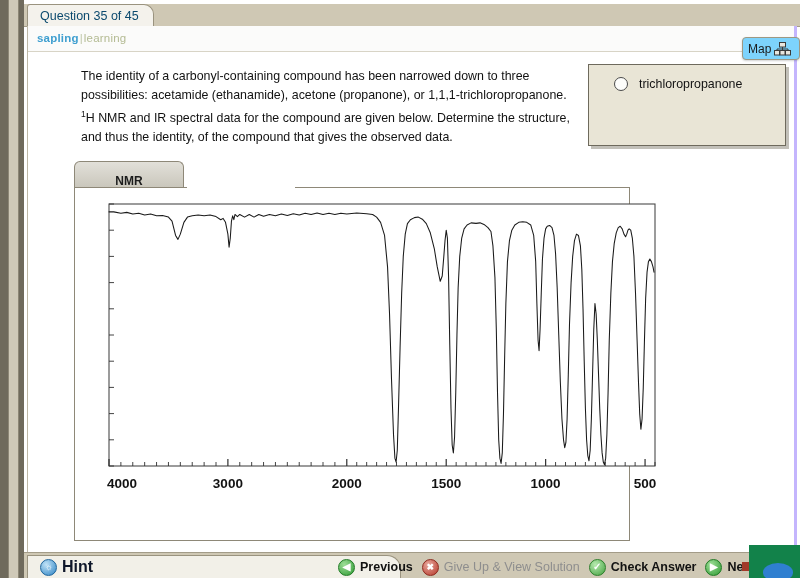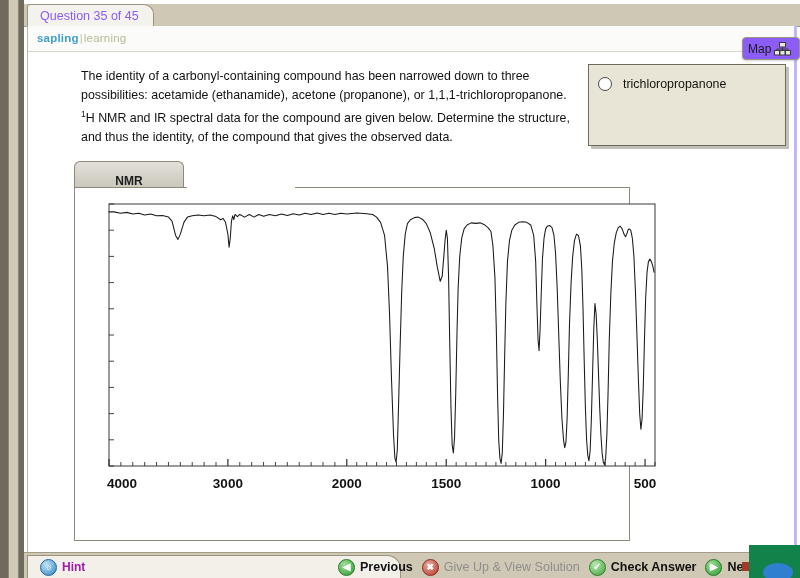--- a/index.html
+++ b/index.html
@@ -15,48 +15,48 @@
   .leftstripe-in{position:absolute;left:8px;top:0;width:9px;height:578px;background:#cfc9b8;
      border-left:1px solid #8d8776;border-right:1px solid #8d8776;}
   .topbar{position:absolute;left:24px;top:0;width:776px;height:26px;background:#cfc8b4;
      border-bottom:1px solid #a39c88;}
   .topbar-strip{position:absolute;left:24px;top:0;width:776px;height:4px;background:#ffffff;}
 
   
   .qtab{position:absolute;left:27px;top:4px;height:22px;padding:0 14px 0 12px;
      background:#f4f2ec;border:1px solid #9a937f;border-bottom:none;
      border-radius:3px 10px 0 0;display:flex;align-items:center;
-     font-size:12.5px;color:#8b5cf6;box-sizing:border-box;}
+     font-size:12.5px;color:#0c4a6e;box-sizing:border-box;}
   .qtab:after{content:"";position:absolute;right:-10px;top:0;width:0;height:0;}
 
   
   .page{position:absolute;left:27px;top:26px;width:770px;height:526px;background:#ffffff;
      border-left:1px solid #bdb7a6;border-right:3px solid #c4b5fd;box-sizing:border-box;}
   .pagehead{position:absolute;left:0;top:0;width:100%;height:25px;background:#fbfbfa;
      border-bottom:1px solid #d8d4c6;}
   .logo{position:absolute;left:9px;top:6px;font-size:11.5px;letter-spacing:0.2px;}
   .logo .sap{color:#3f9fd0;font-weight:600;}
   .logo .bar{color:#bfc7a8;padding:0 1px;}
   .logo .lea{color:#b4bb93;}
 
   
   .mapbtn{position:absolute;left:714px;top:11px;width:58px;height:23px;
-     background:#8b5cf6;border:1px solid #9e9882;border-radius:4px;
+     background:#7dd3fc;border:1px solid #9e9882;border-radius:4px;
      display:flex;align-items:center;gap:3px;padding:0 5px;box-sizing:border-box;
      box-shadow:0 1px 2px rgba(0,0,0,.18);}
   .mapbtn span{font-size:12px;color:#1b1b1b;}
 
   
   .qtext{position:absolute;left:53px;top:41px;width:495px;font-size:12.4px;line-height:19px;
      color:#121212;}
   .qtext sup{font-size:8.5px;vertical-align:super;}
 
   .answers{position:absolute;left:560px;top:38px;width:198px;height:82px;
      background:#e9e5d6;border:1px solid #6e6a5d;box-sizing:border-box;
-     box-shadow:3px 3px 0 rgba(120,115,100,.45);padding:7px 0 0 9px;}
+     box-shadow:3px 3px 0 rgba(120,115,100,.45);padding:7px 0 0 25px;}
   .arow{display:flex;align-items:center;height:24px;}
   .radio{width:14px;height:14px;border-radius:50%;background:#fdfdfb;
      border:1.6px solid #4b4b4b;box-sizing:border-box;flex:0 0 auto;}
   .alabel{font-size:12.4px;color:#131313;margin-left:11px;}
 
   
   .tabstrip{position:absolute;left:46px;top:135px;width:600px;height:27px;}
   .tab{position:absolute;top:0;height:27px;width:110px;box-sizing:border-box;
      display:flex;align-items:flex-end;justify-content:center;
      font-size:12px;font-weight:bold;color:#1c1c1c;
@@ -70,21 +70,21 @@
 
   .chartwrap{position:absolute;left:18px;top:10px;width:566px;height:305px;}
 
   
   .bottombar{position:absolute;left:24px;top:552px;width:776px;height:26px;
      background:#cfc8b4;border-top:1px solid #a39c88;}
   .hinttab{position:absolute;left:27px;top:555px;width:374px;height:23px;
      background:#f2f0e8;border:1px solid #9a937f;border-bottom:none;
      border-radius:0 14px 0 0;box-sizing:border-box;display:flex;align-items:center;
      padding-left:12px;gap:5px;}
-  .hinttab .htxt{font-size:12px;color:#a21caf;font-weight:bold;}
+  .hinttab .htxt{font-size:16px;color:#0f172a;font-weight:bold;}
   .btnrow{position:absolute;left:338px;top:556px;height:22px;display:flex;align-items:center;gap:9px;}
   .tbtn{display:flex;align-items:center;gap:5px;font-size:12.5px;font-weight:bold;color:#121212;}
   .tbtn.dim{color:#8e8e8e;font-weight:normal;}
   .greenbox{position:absolute;left:749px;top:545px;width:51px;height:33px;background:#12824a;overflow:hidden;}
   .greenbox .cloud{position:absolute;left:14px;top:18px;width:30px;height:18px;
      background:#2f7fd0;border-radius:50% 50% 45% 45%;}
   .redchip{position:absolute;left:742px;top:562px;width:7px;height:9px;background:#a23a2a;}
 
   
   .circicon{width:15px;height:15px;border-radius:50%;display:inline-block;position:relative;flex:0 0 auto;}

